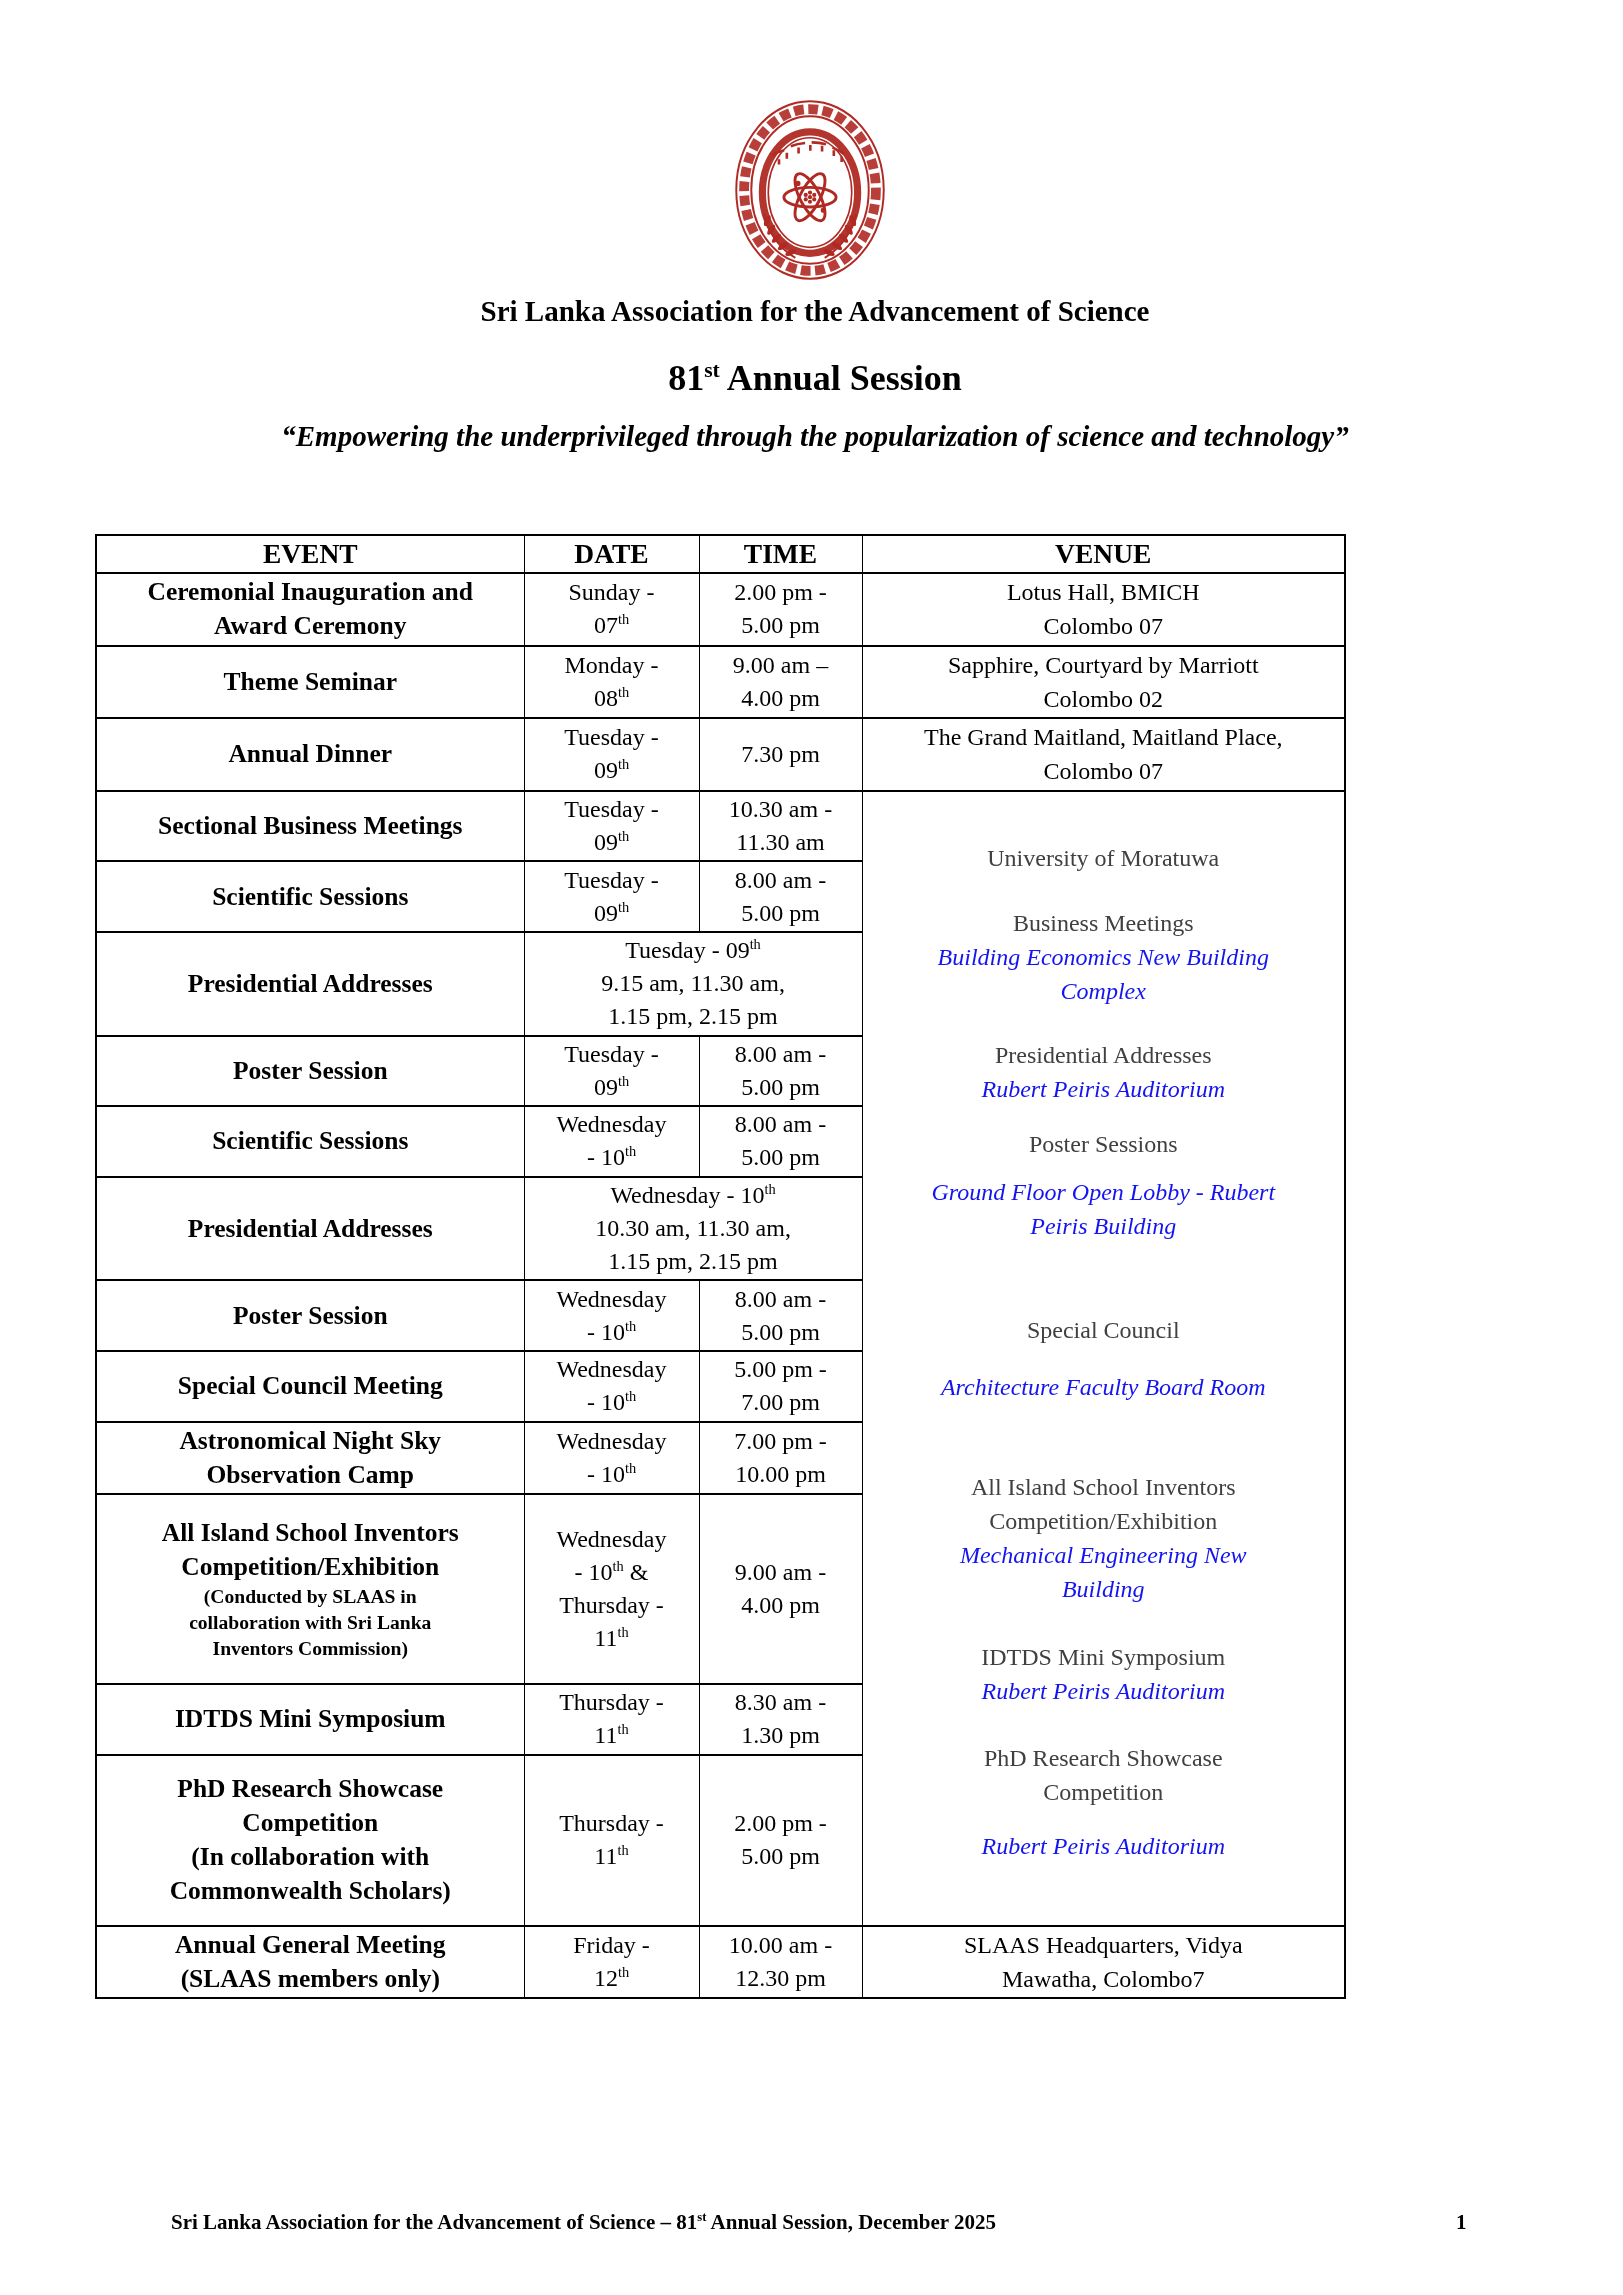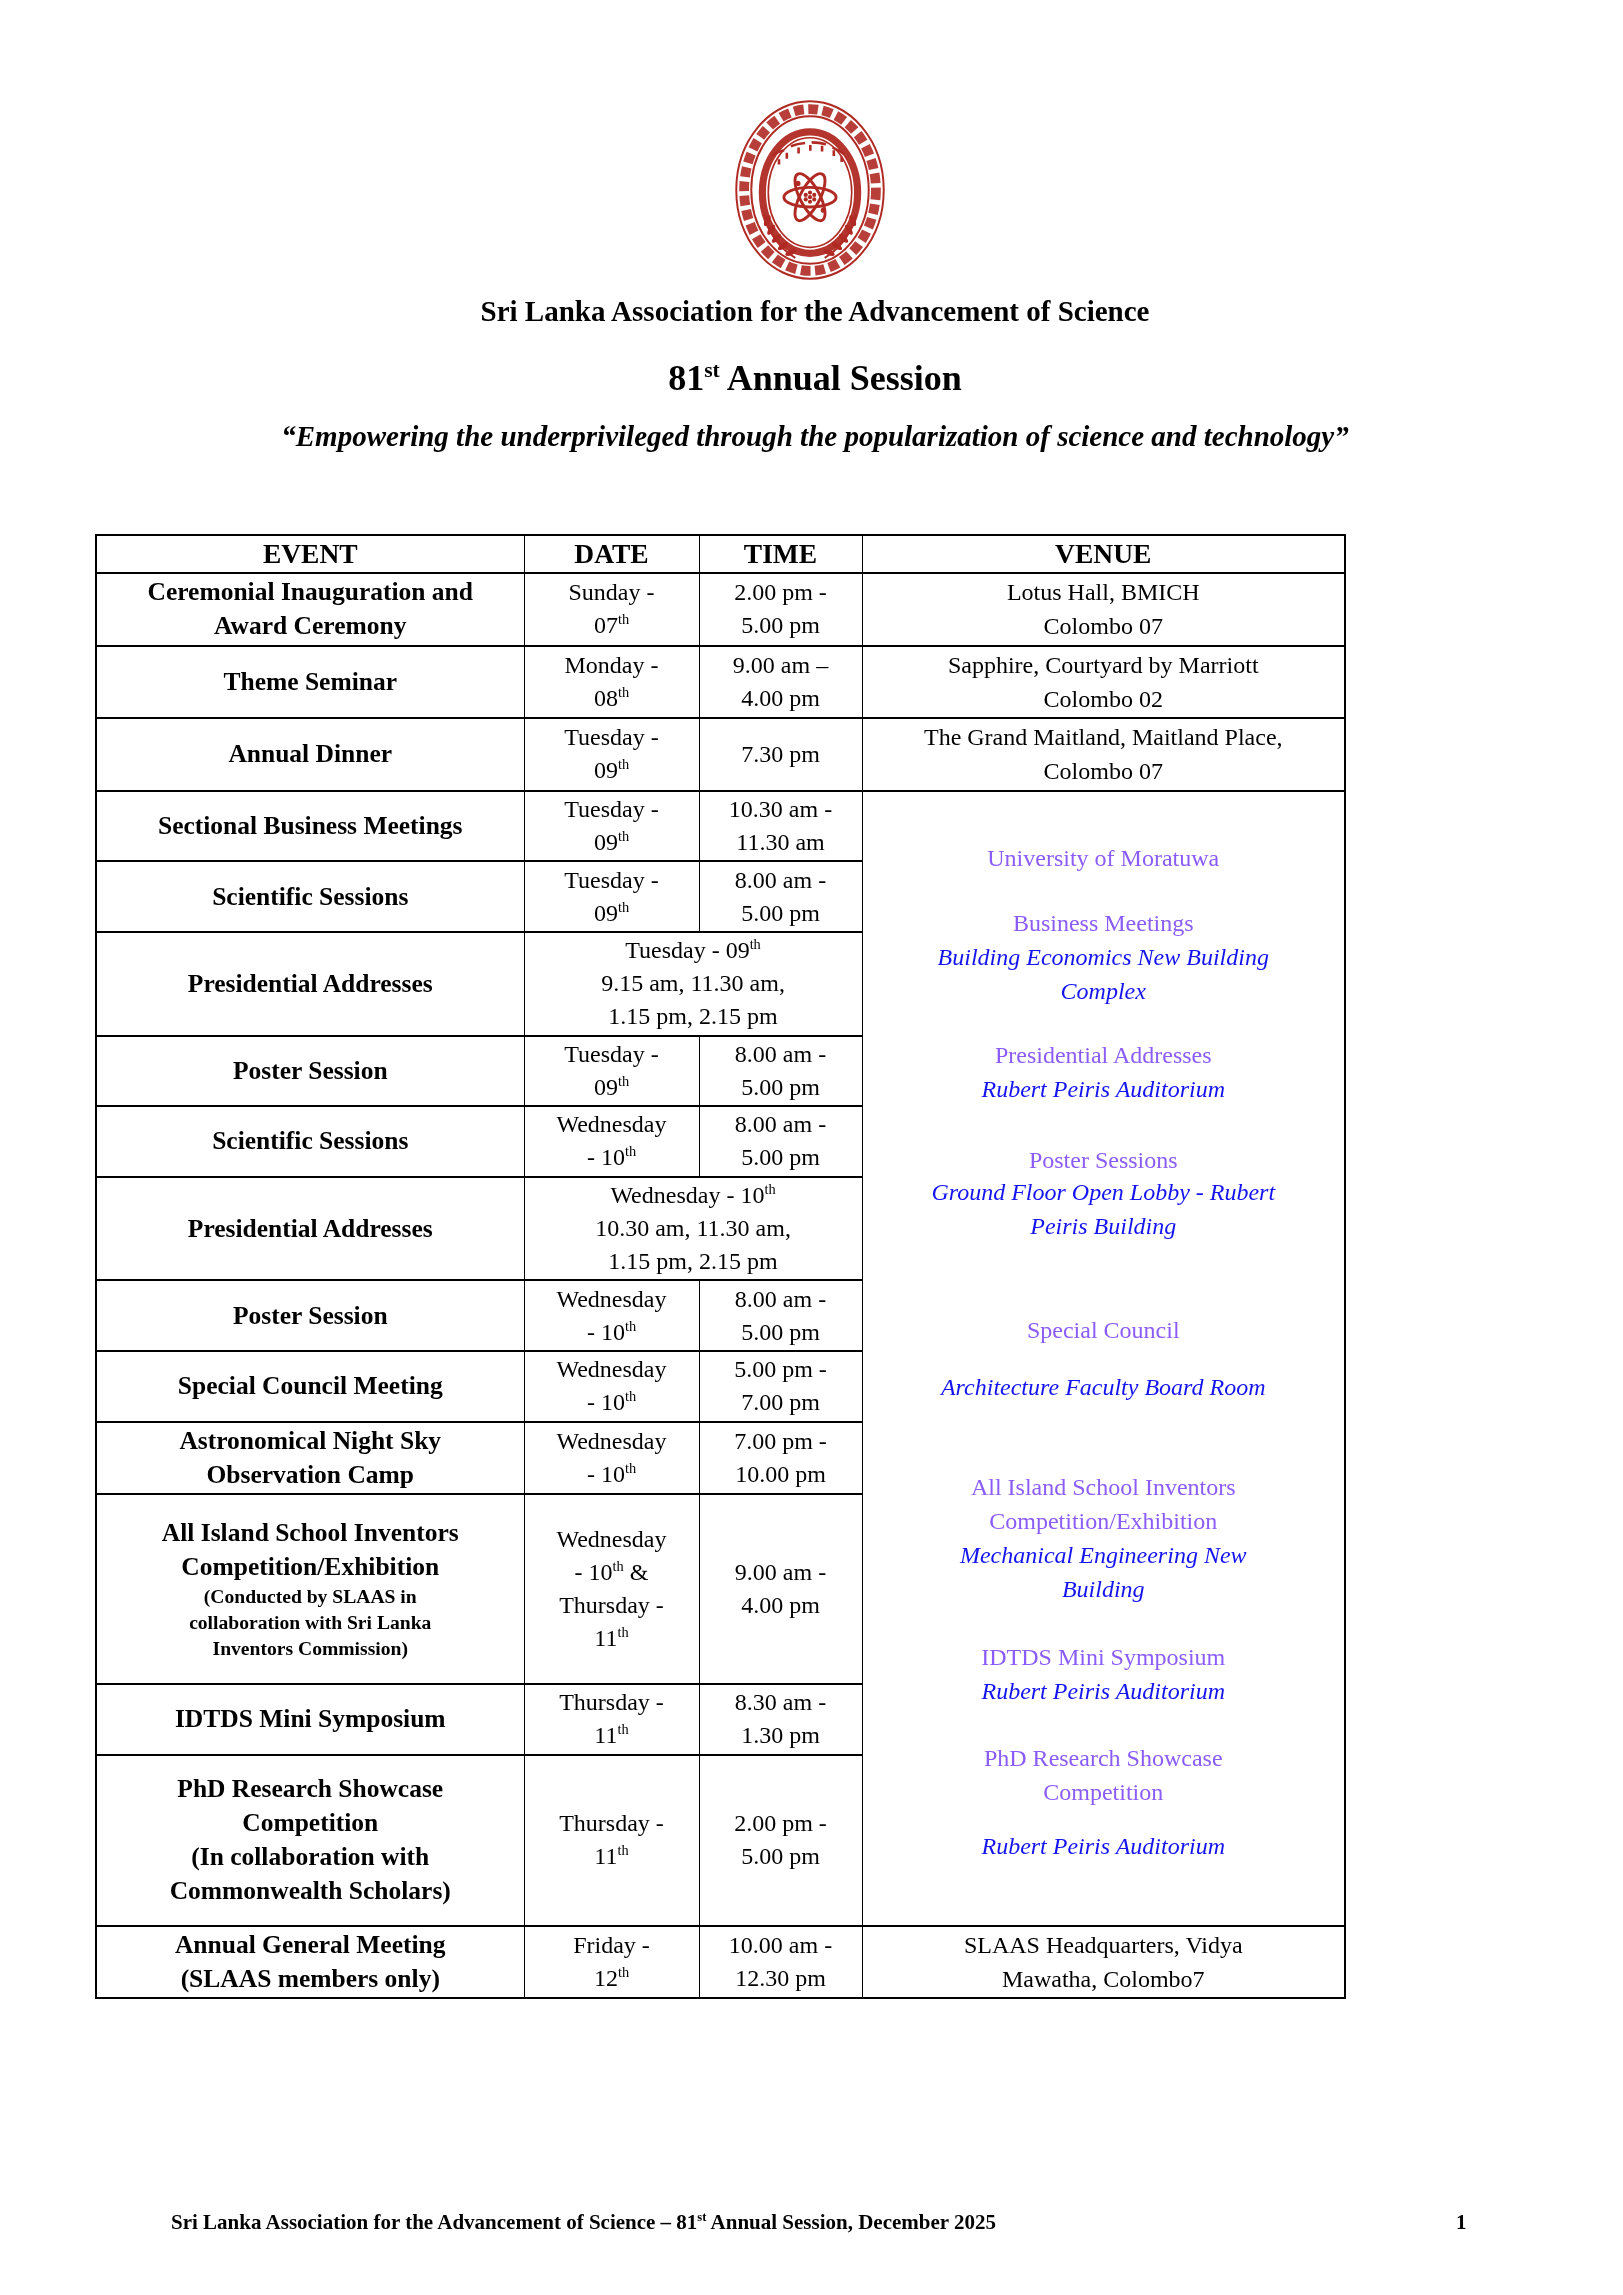--- a/index.html
+++ b/index.html
@@ -33,21 +33,21 @@
   }
   th{font-size:27.5px;font-weight:bold;margin-left:33px;}
   td.ev{font-size:25.5px;font-weight:bold;line-height:34px;}
   td.ev .note{font-size:19.6px;line-height:26px;font-weight:bold;}
   td.dt,td.tm,td.dtm{font-size:24px;line-height:33px;}
   td.vn{font-size:24px;line-height:34px;}
   td.vtop{vertical-align:top;padding:0;}
   .venue-wrap{position:relative;height:1073px;width:100%;}
   .vblock{
     position:absolute;left:0;right:0;text-align:center;
-    white-space:pre-line;font-size:24px;line-height:34px;color:#8b5cf6;
+    white-space:pre-line;font-size:24px;line-height:34px;color:#404040;
   }
   .vblock.blue{color:#1414f0;font-style:italic;}
 
   
   .footer{position:absolute;top:2210px;left:0;width:1623px;height:39px;font-size:21px;font-weight:bold;}
   .footer-text{position:absolute;left:171px;top:0;}
   .footer-page{position:absolute;left:1456px;top:0;}
 </style>
 </head>
 <body>
@@ -167,21 +167,21 @@
       <td class="tm"><span class="pre">10.30 am -
 11.30 am</span></td>
       <td class="vn vtop" rowspan="12">
               <div class="venue-wrap">
                 <div class="vblock" style="top: 19.6px;">University of Moratuwa</div>
                 <div class="vblock" style="top: 84px;">Business Meetings</div>
                 <div class="vblock blue" style="top: 118px;">Building Economics New Building
 Complex</div>
                 <div class="vblock" style="top: 216px;">Presidential Addresses</div>
                 <div class="vblock blue" style="top: 250px;">Rubert Peiris Auditorium</div>
-                <div class="vblock" style="top: 321px; text-align: center;">Poster Sessions</div>
+                <div class="vblock" style="top: 305px; text-align: center;">Poster Sessions</div>
                 <div class="vblock blue" style="top: 353px;">Ground Floor Open Lobby - Rubert
 Peiris Building</div>
                 <div class="vblock" style="top: 491px;">Special Council</div>
                 <div class="vblock blue" style="top: 548px;">Architecture Faculty Board Room</div>
                 <div class="vblock" style="top: 648px;">All Island School Inventors
 Competition/Exhibition</div>
                 <div class="vblock blue" style="top: 716px;">Mechanical Engineering New
 Building</div>
                 <div class="vblock" style="top: 818px;">IDTDS Mini Symposium</div>
                 <div class="vblock blue" style="top: 852px;">Rubert Peiris Auditorium</div>

